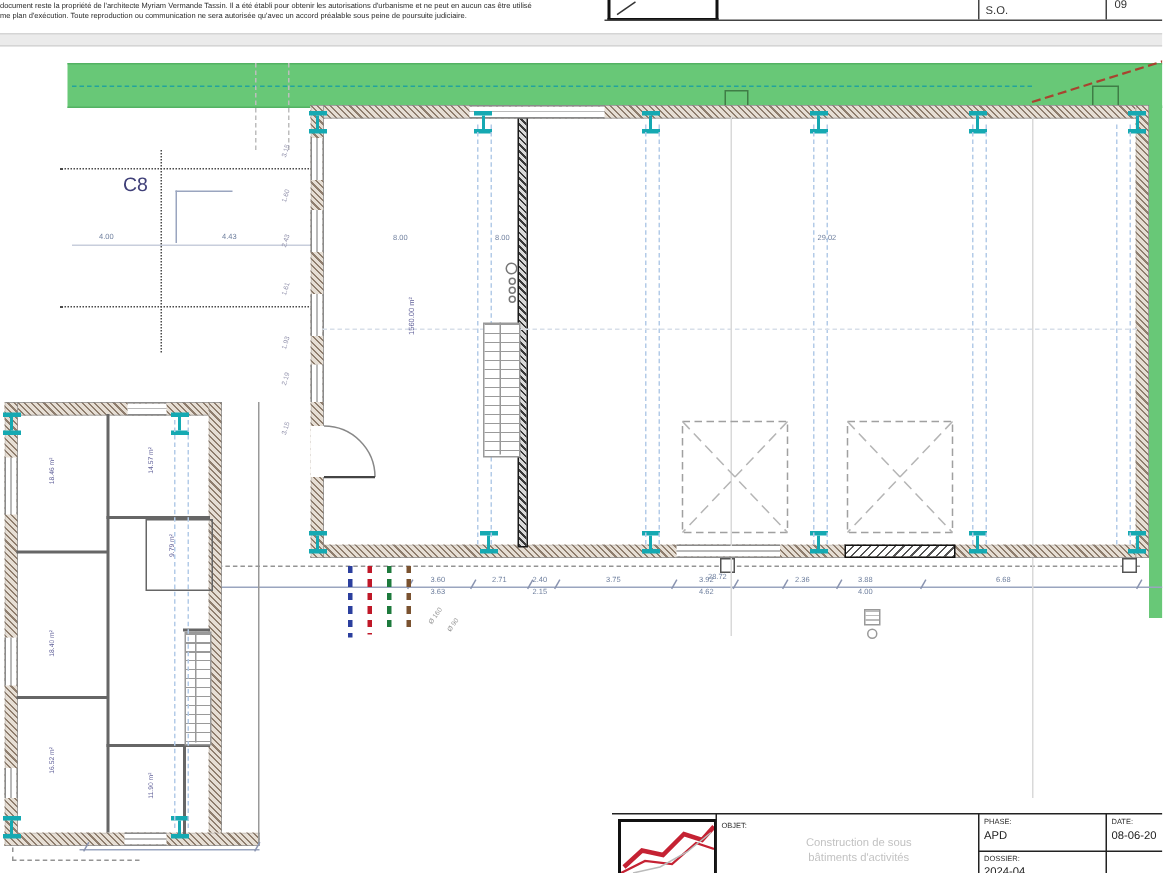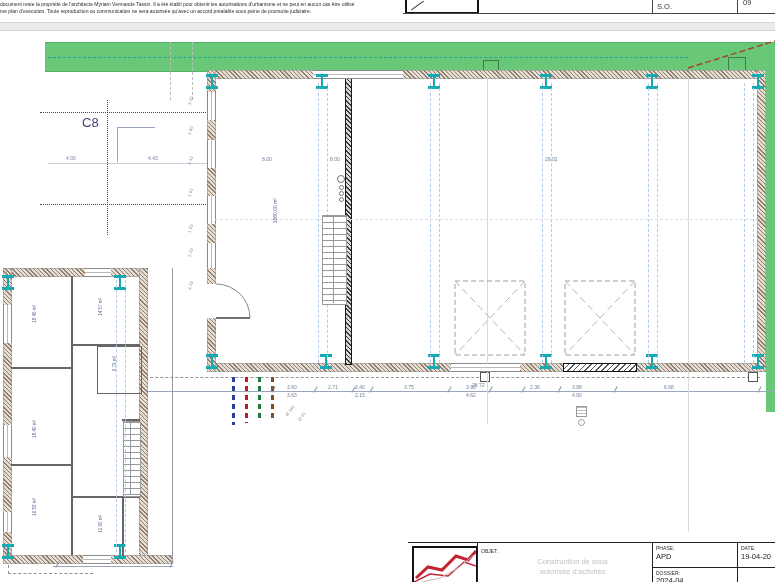--- a/index.html
+++ b/index.html
@@ -250,22 +250,22 @@
     </svg>
   </div>
   <div class="ln" style="left:477px;top:542px;width:1px;height:40px;background:#222;"></div>
   <div class="ln" style="left:652px;top:542px;width:1px;height:40px;background:#222;"></div>
   <div class="ln" style="left:737px;top:542px;width:1px;height:40px;background:#222;"></div>
   <div class="ln" style="left:652px;top:567px;width:123px;height:1px;background:#222;"></div>
 
   <div class="t5d" style="left:481px;top:548px;">OBJET:</div>
   <div class="abs" style="left:495px;top:557px;width:155px;text-align:center;font-size:7.5px;line-height:10px;color:#c2c2c2;">
     <div>Construction de sous</div>
-    <div>autorisée d'activités</div>
+    <div>bâtiments d'activités</div>
   </div>
   <div class="t5d" style="left:656px;top:545px;">PHASE:</div>
   <div class="t7" style="left:656px;top:552px;">APD</div>
   <div class="t5d" style="left:656px;top:570px;">DOSSIER:</div>
   <div class="t7" style="left:656px;top:576px;">2024-04</div>
   <div class="t5d" style="left:741px;top:545px;">DATE:</div>
-  <div class="t7" style="left:741px;top:552px;">19-04-20</div>
+  <div class="t7" style="left:741px;top:552px;">08-06-20</div>
 
 </div>
 
 </body></html>

